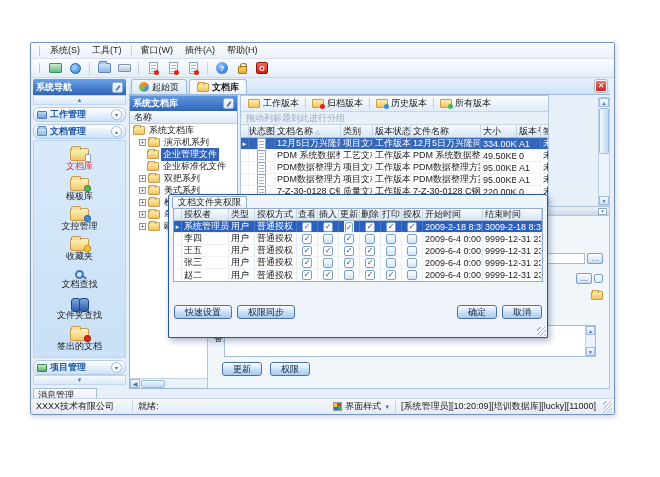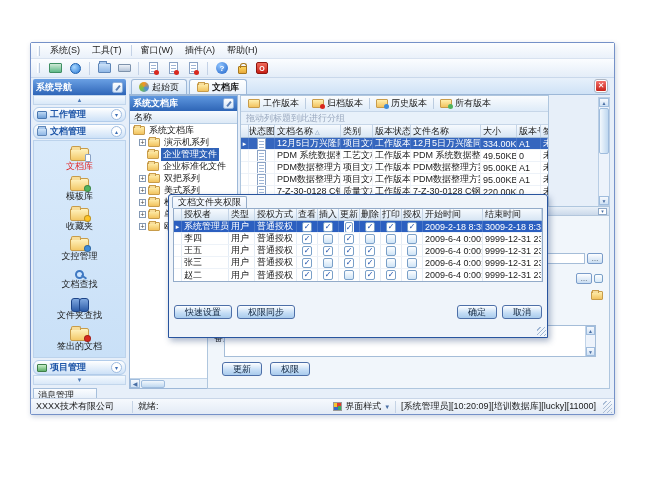--- a/index.html
+++ b/index.html
@@ -273,29 +273,29 @@
           <span class="lbl">文档库</span>
         </div>
         <div class="sb-item">
           <span class="bfolder">
               <span class="bdg green"></span>
             </span>
           <span class="lbl">模板库</span>
         </div>
         <div class="sb-item">
           <span class="bfolder">
+              <span class="bdg globe"></span>
+            </span>
+          <span class="lbl">文控管理</span>
+        </div>
+        <div class="sb-item">
+          <span class="bfolder">
               <span class="bdg star"></span>
             </span>
           <span class="lbl">收藏夹</span>
-        </div>
-        <div class="sb-item">
-          <span class="bfolder">
-              <span class="bdg globe"></span>
-            </span>
-          <span class="lbl">文控管理</span>
         </div>
         <div class="sb-item">
           <span class="i-mag"></span>
           <span class="lbl">文档查找</span>
         </div>
         <div class="sb-item">
           <span class="i-bino"></span>
           <span class="lbl">文件夹查找</span>
         </div>
         <div class="sb-item">

